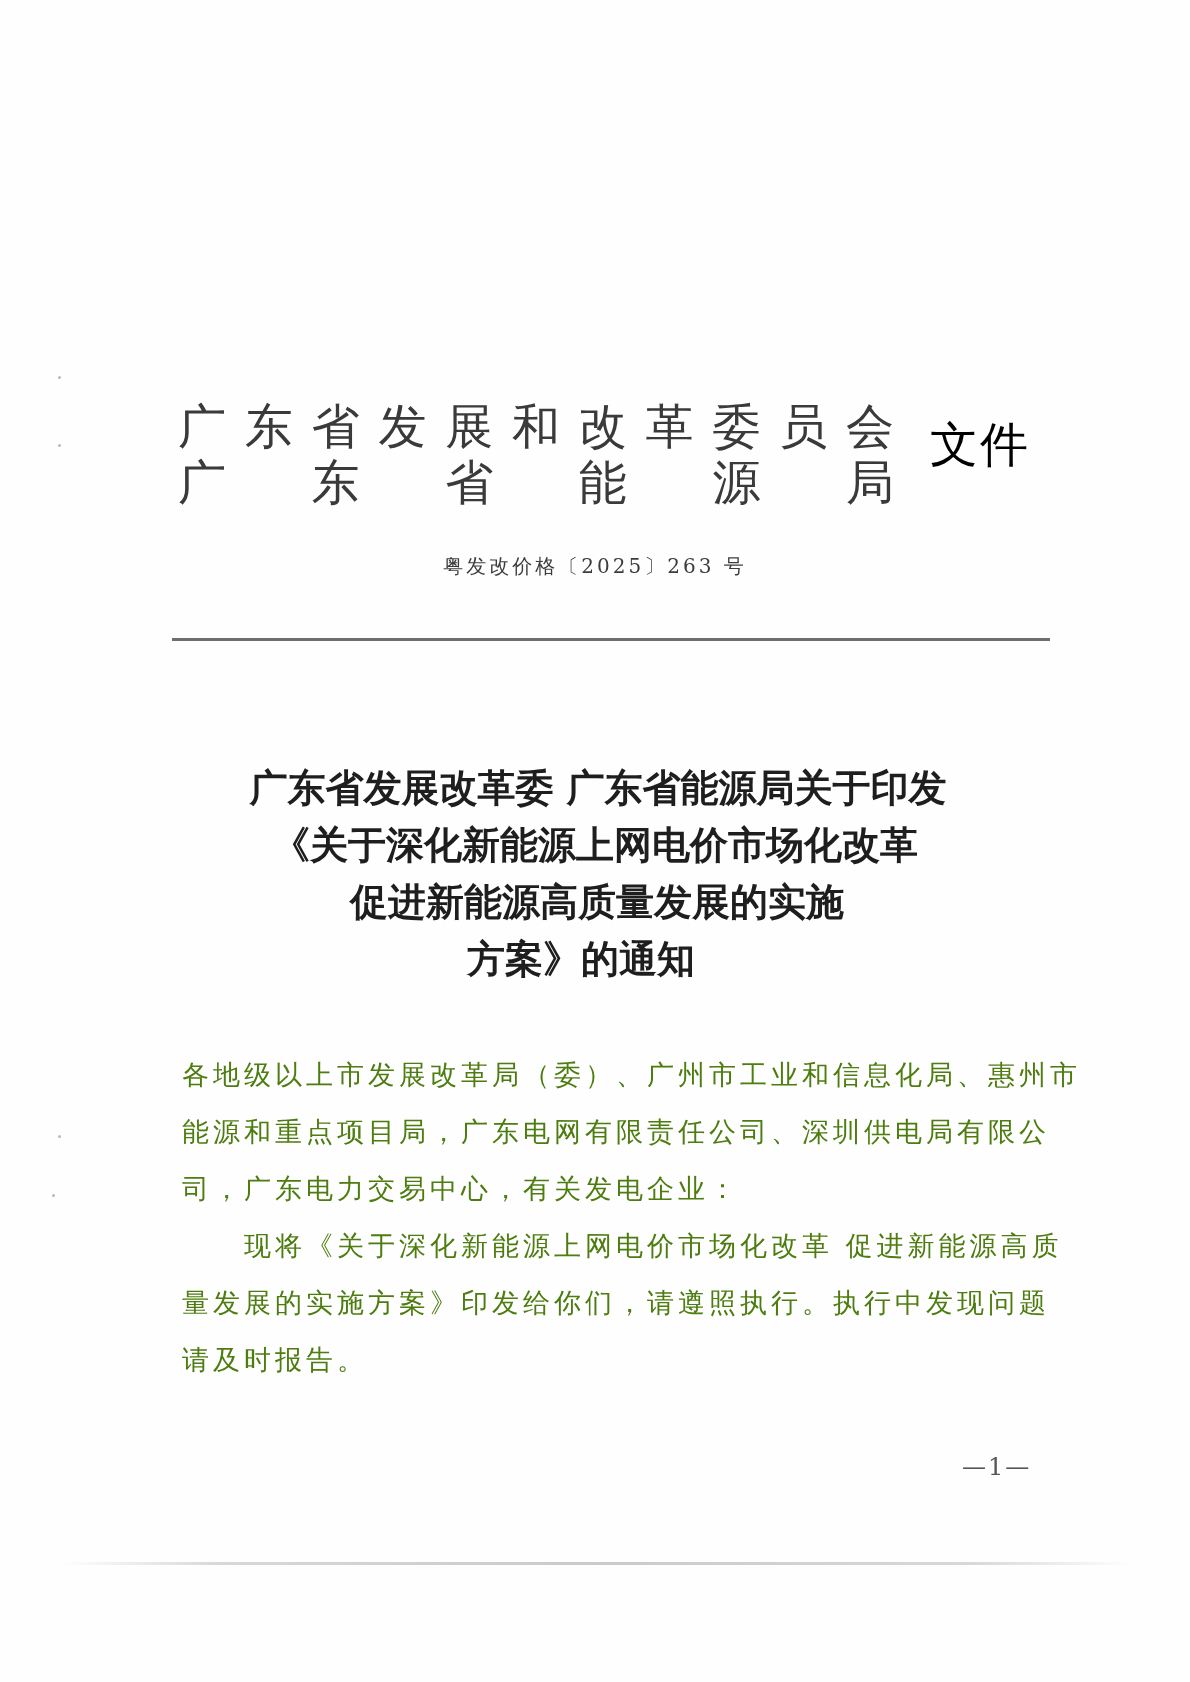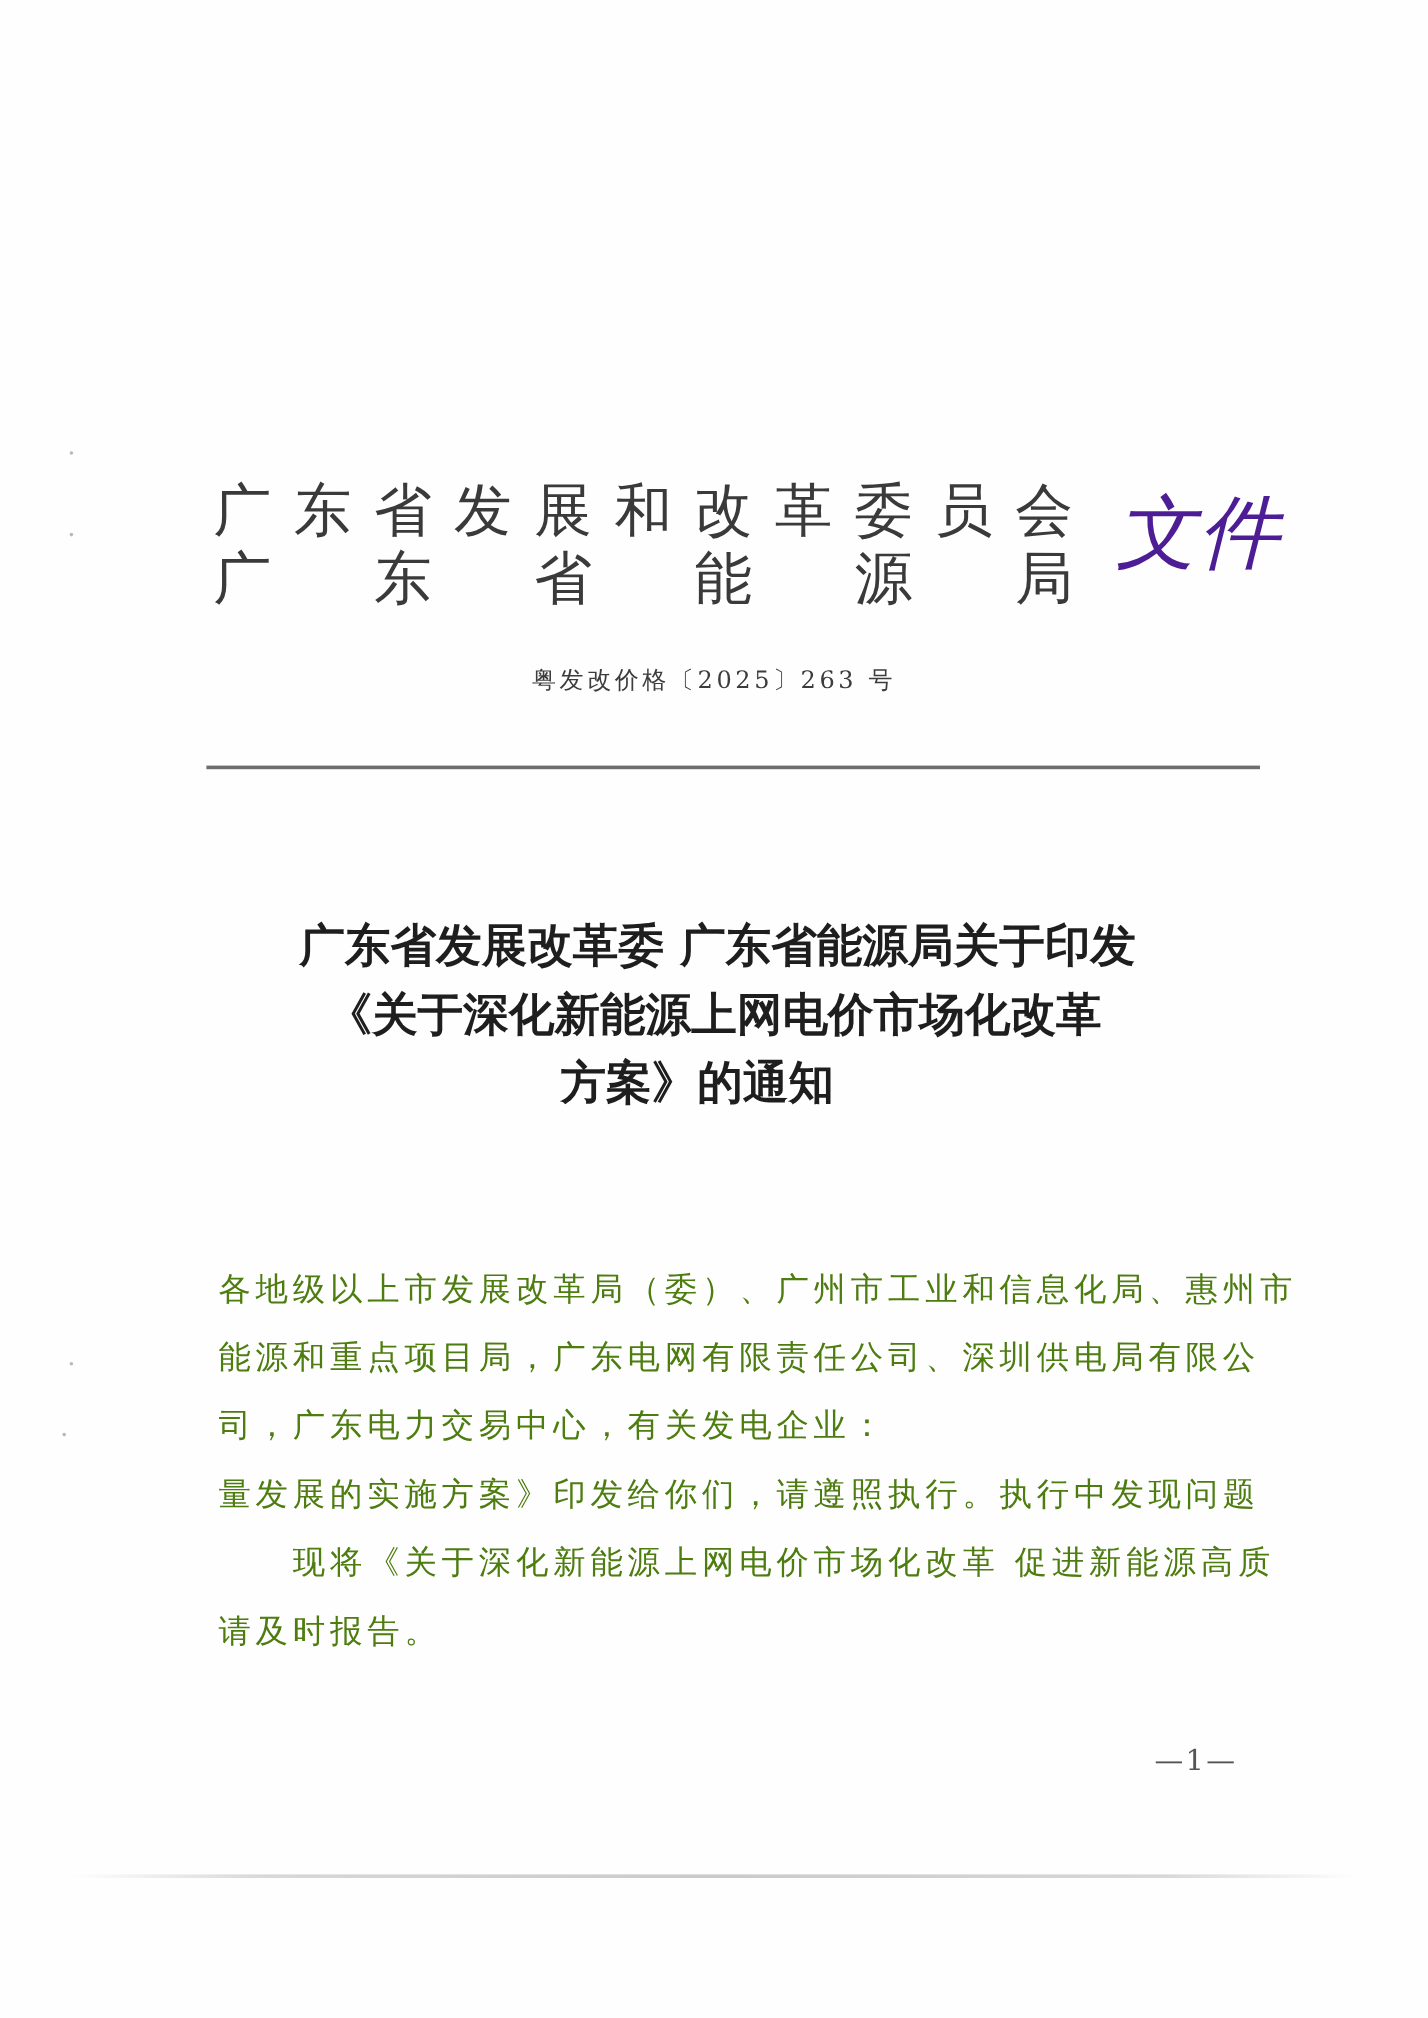--- a/index.html
+++ b/index.html
@@ -49,25 +49,24 @@
     color: #3a3a3a;
     letter-spacing: 0;
   }
   .agency-line.l1 { top: 2px; }
   .agency-line.l2 { top: 58px; }
   .agency-line span { display: inline-block; }
   .doc-word {
     position: absolute;
     left: 752px;
     top: 10px;
-    font-size: 67px;
+    font-size: 48px;
     line-height: 76px;
-    color: #4c1d95;
+    color: #000000;
     letter-spacing: 2px;
-    font-style: italic;
   }
   .doc-number {
     position: absolute;
     left: 0;
     width: 1190px;
     top: 546px;
     text-align: center;
     font-size: 20px;
     line-height: 40px;
     color: #3c3c3c;
@@ -164,28 +163,29 @@
     <div class="doc-word">文件</div>
   </div>
 
   <div class="doc-number">粤发改价格〔2025〕263 号</div>
 
   <div class="red-rule"></div>
 
   <div class="title-block">
     <span class="title-line t1">广东省发展改革委 广东省能源局关于印发</span>
     <span class="title-line t2">《关于深化新能源上网电价市场化改革</span>
+    <span class="title-line t3">促进新能源高质量发展的实施</span>
     <span class="title-line t4">方案》的通知</span>
   </div>
 
   <div class="body-block">
     <span class="body-line">各地级以上市发展改革局（委）、广州市工业和信息化局、惠州市</span>
     <span class="body-line">能源和重点项目局，广东电网有限责任公司、深圳供电局有限公</span>
     <span class="body-line">司，广东电力交易中心，有关发电企业：</span>
+    <span class="body-line indent">现将《关于深化新能源上网电价市场化改革 促进新能源高质</span>
     <span class="body-line">量发展的实施方案》印发给你们，请遵照执行。执行中发现问题</span>
-    <span class="body-line indent">现将《关于深化新能源上网电价市场化改革 促进新能源高质</span>
     <span class="body-line">请及时报告。</span>
   </div>
 
   <div class="page-number">—1—</div>
 
   <div class="scan-artifact"></div>
 </div>
 
 </body></html>

